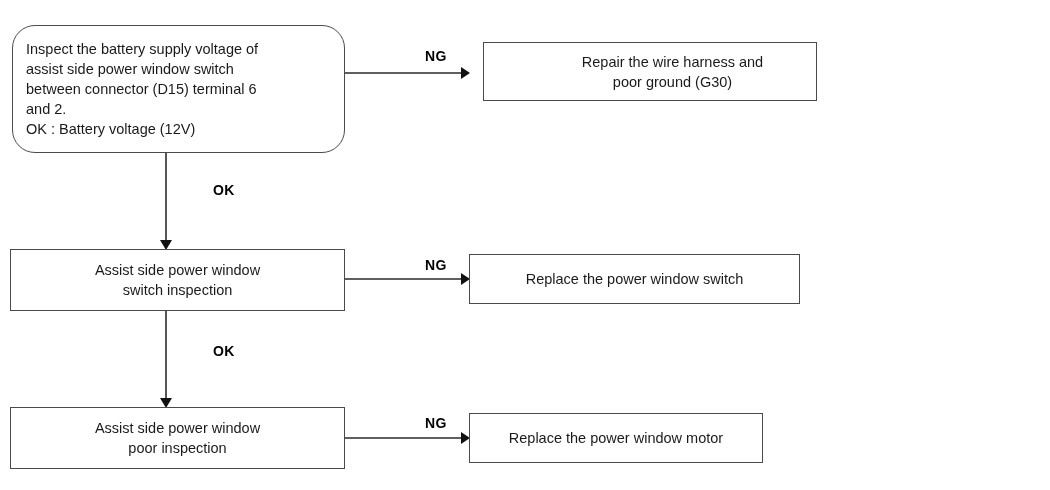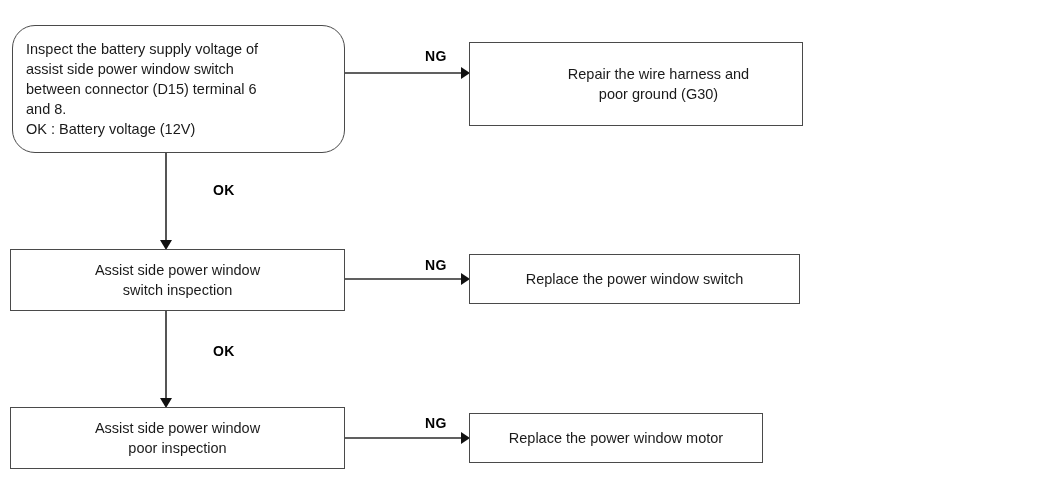--- a/index.html
+++ b/index.html
@@ -33,21 +33,21 @@
   }
   .node.center-align {
     align-items: center;
     text-align: center;
   }
   .node .line {
     white-space: pre;
   }
   
   #node-inspect-voltage { left: 12px;  top: 25px;  width: 333px; height: 128px; border-radius: 23px; }
-  #node-repair-harness  { left: 469px; top: 42px;  width: 334px; height: 84px; padding-left: 45px;  }
+  #node-repair-harness  { left: 483px; top: 42px;  width: 334px; height: 59px; padding-left: 45px;  }
   #node-switch-inspect  { left: 10px;  top: 249px; width: 335px; height: 62px;  }
   #node-replace-switch  { left: 469px; top: 254px; width: 331px; height: 50px;  }
   #node-motor-inspect   { left: 10px;  top: 407px; width: 335px; height: 62px;  }
   #node-replace-motor   { left: 469px; top: 413px; width: 294px; height: 50px;  }
 
   .edge-svg {
     position: absolute;
     left: 0;
     top: 0;
     width: 1050px;
@@ -97,21 +97,21 @@
     <polygon class="edge-head" points="160,398 172,398 166,408"></polygon>
 
     <line class="edge-line" x1="345" y1="438" x2="461" y2="438"></line>
     <polygon class="edge-head" points="461,432 461,444 470,438"></polygon>
   </svg>
 
   <div class="node left-align" id="node-inspect-voltage">
     <span class="line">Inspect the battery supply voltage of</span>
     <span class="line">assist side power window switch</span>
     <span class="line">between connector (D15) terminal 6</span>
-    <span class="line">and 8.</span>
+    <span class="line">and 2.</span>
     <span class="line">OK : Battery voltage (12V)</span>
   </div>
 
   <div class="node center-align" id="node-repair-harness">
     <span class="line">Repair the wire harness and</span>
     <span class="line">poor ground (G30)</span>
   </div>
 
   <div class="node center-align" id="node-switch-inspect">
     <span class="line">Assist side power window</span>

